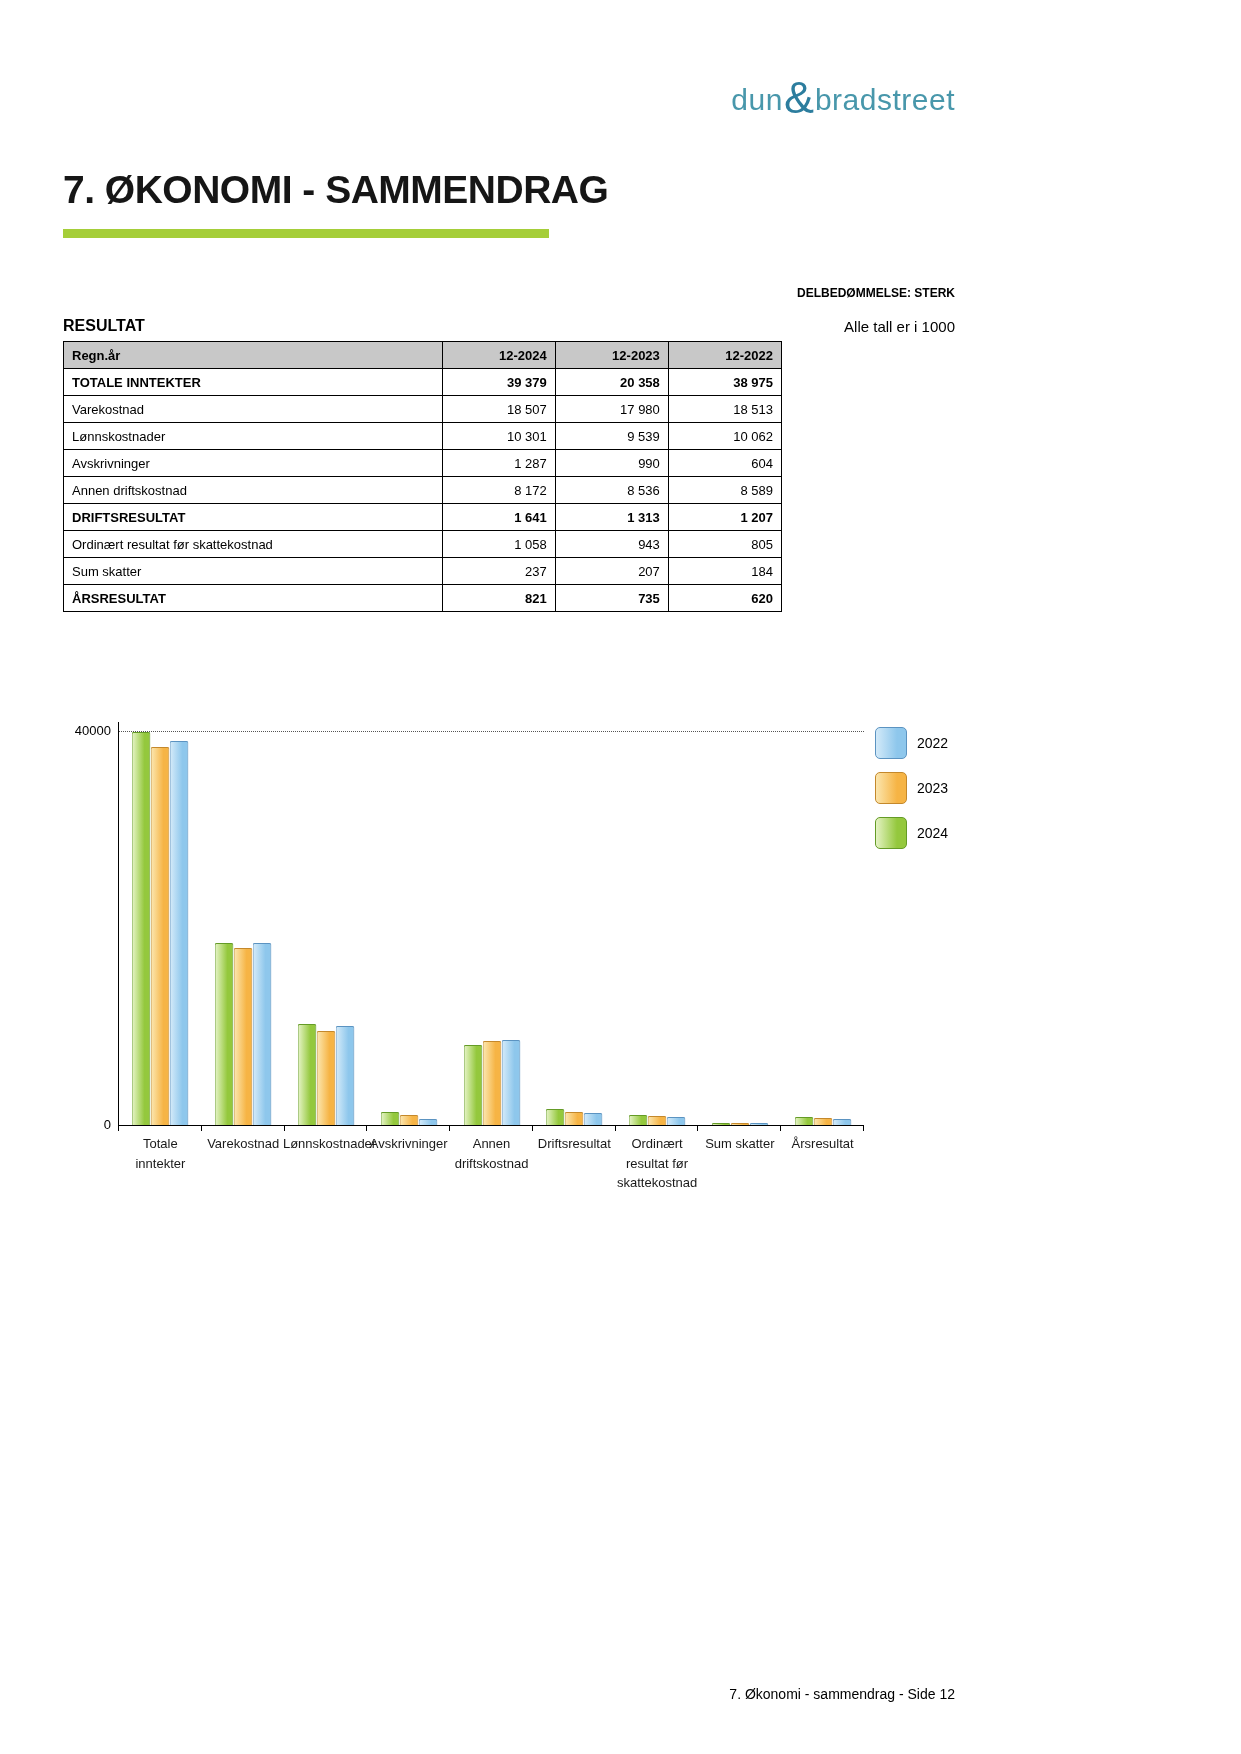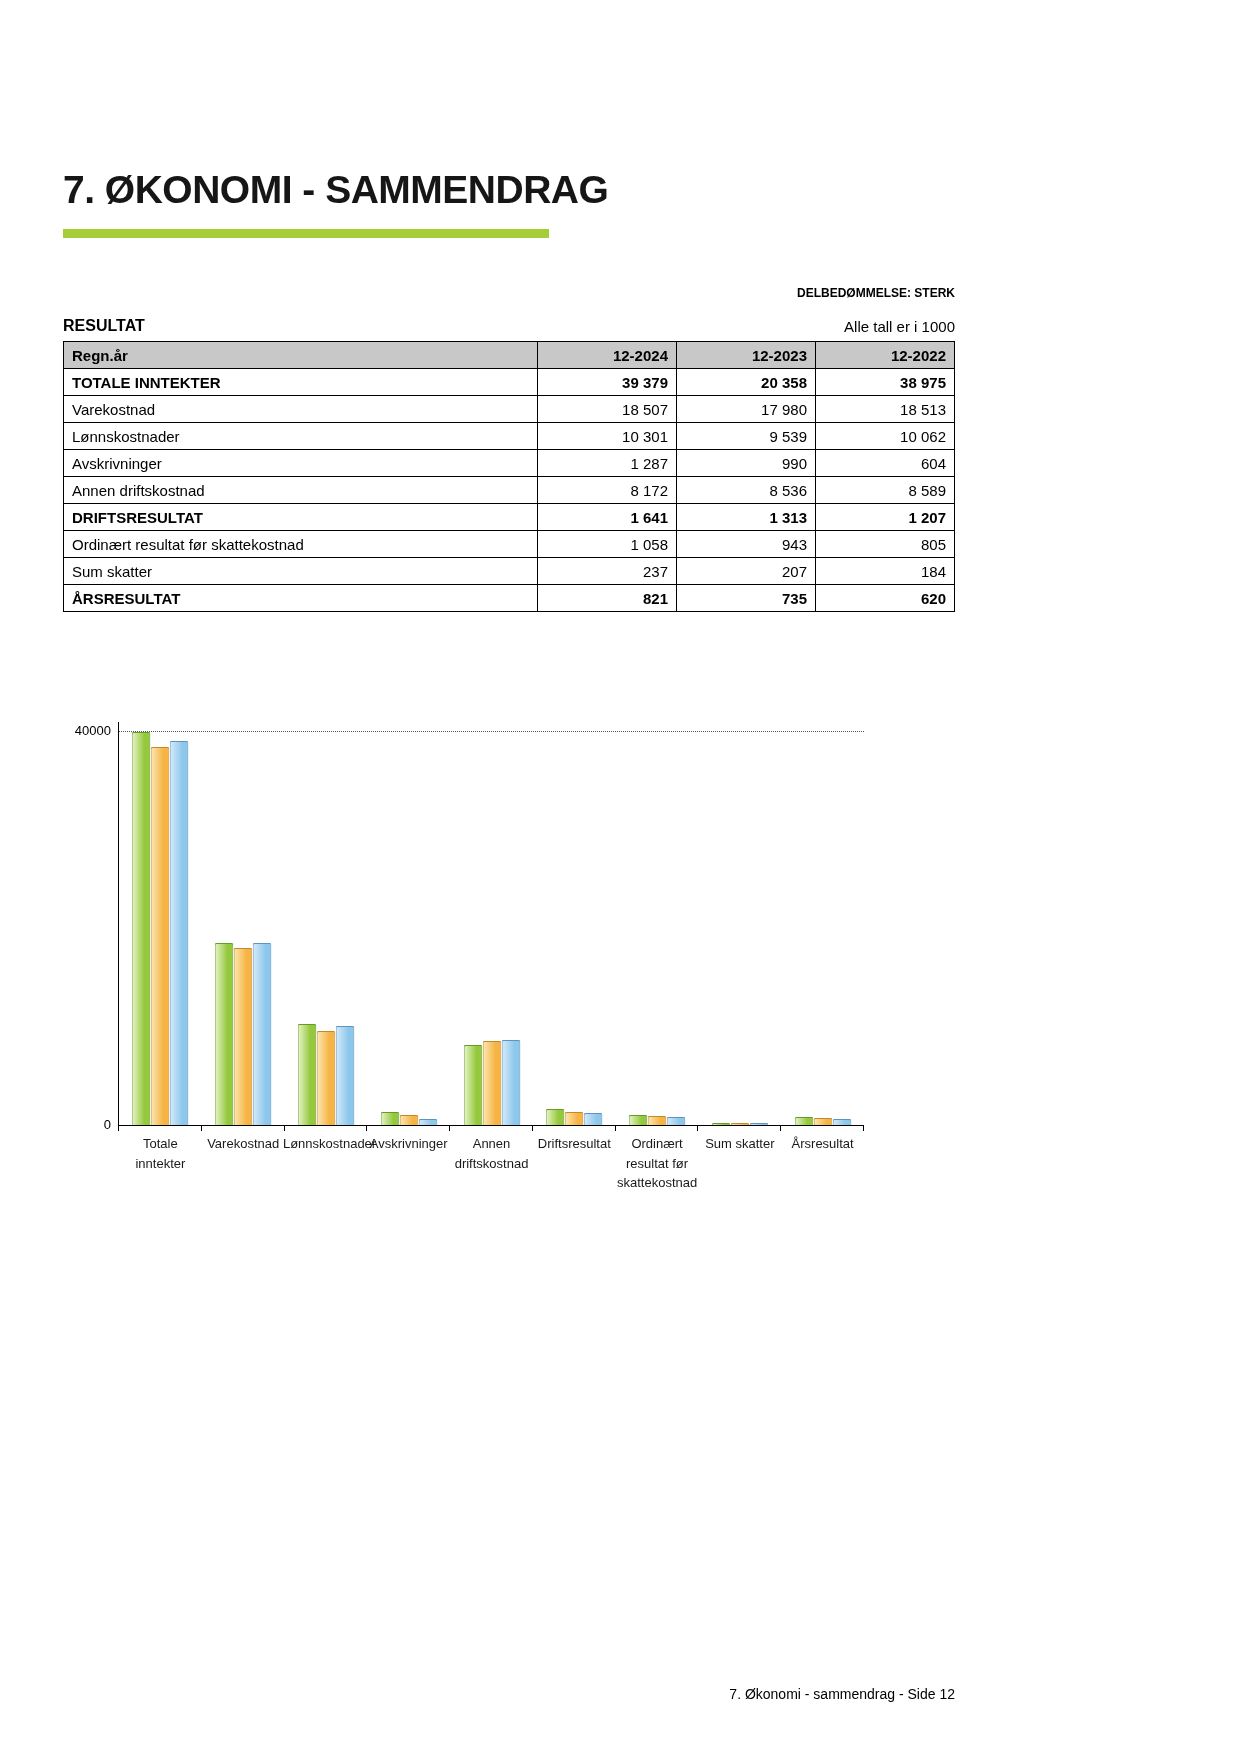--- a/index.html
+++ b/index.html
@@ -75,23 +75,23 @@
     right: 286px;
     top: 318px;
     font-size: 15px;
   }
 
   
   table.results {
     position: absolute;
     left: 63px;
     top: 341px;
-    width: 892px;
+    width: 719px;
     border-collapse: collapse;
-    font-size: 15px;
+    font-size: 13px;
   }
   .results th, .results td {
     border: 1px solid #000;
     padding: 4px 8px;
     height: 27px;
   }
   .results thead th {
     background: #c8c8c8;
     font-weight: bold;
     text-align: left;
@@ -188,20 +188,25 @@
     right: 286px;
     top: 1686px;
     font-size: 14px;
   }
 </style>
 </head>
 <body>
 
 <div class="page">
 
+  <div class="logo">
+    <span class="t1">dun</span>
+    <span class="amp">&amp;</span>
+    <span class="t2">bradstreet</span>
+  </div>
 
   <h1 class="title">7. ØKONOMI - SAMMENDRAG</h1>
   <div class="accent-bar"></div>
 
   <div class="assessment">DELBEDØMMELSE: STERK</div>
   <div class="section-label">RESULTAT</div>
   <div class="units-note">Alle tall er i 1000</div>
 
   <table class="results">
     <thead>
@@ -343,17 +348,31 @@
         </div>
         <div class="group">
           <div class="bars">
             <div class="bar" style="height: 8px; background: linear-gradient(90deg, rgb(228, 243, 195) 0%, rgb(148, 200, 61) 70%); border-color: rgb(100, 155, 38);"></div>
             <div class="bar" style="height: 7px; background: linear-gradient(90deg, rgb(251, 230, 174) 0%, rgb(246, 180, 69) 70%); border-color: rgb(196, 136, 43);"></div>
             <div class="bar" style="height: 6px; background: linear-gradient(90deg, rgb(211, 234, 249) 0%, rgb(142, 199, 236) 70%); border-color: rgb(91, 147, 193);"></div>
           </div>
           <div class="cat-label">Årsresultat</div>
         </div>
       </div>
+    <div class="legend">
+        <div class="legend-item">
+          <span class="swatch" style="background: linear-gradient(90deg, rgb(211, 234, 249) 0%, rgb(142, 199, 236) 70%); border-color: rgb(91, 147, 193);"></span>
+          <span class="legend-label">2022</span>
+        </div>
+        <div class="legend-item">
+          <span class="swatch" style="background: linear-gradient(90deg, rgb(251, 230, 174) 0%, rgb(246, 180, 69) 70%); border-color: rgb(196, 136, 43);"></span>
+          <span class="legend-label">2023</span>
+        </div>
+        <div class="legend-item">
+          <span class="swatch" style="background: linear-gradient(90deg, rgb(228, 243, 195) 0%, rgb(148, 200, 61) 70%); border-color: rgb(100, 155, 38);"></span>
+          <span class="legend-label">2024</span>
+        </div>
+      </div>
   </div>
 
   <div class="footer">7. Økonomi - sammendrag - Side 12</div>
 
 </div>
 
 </body></html>

